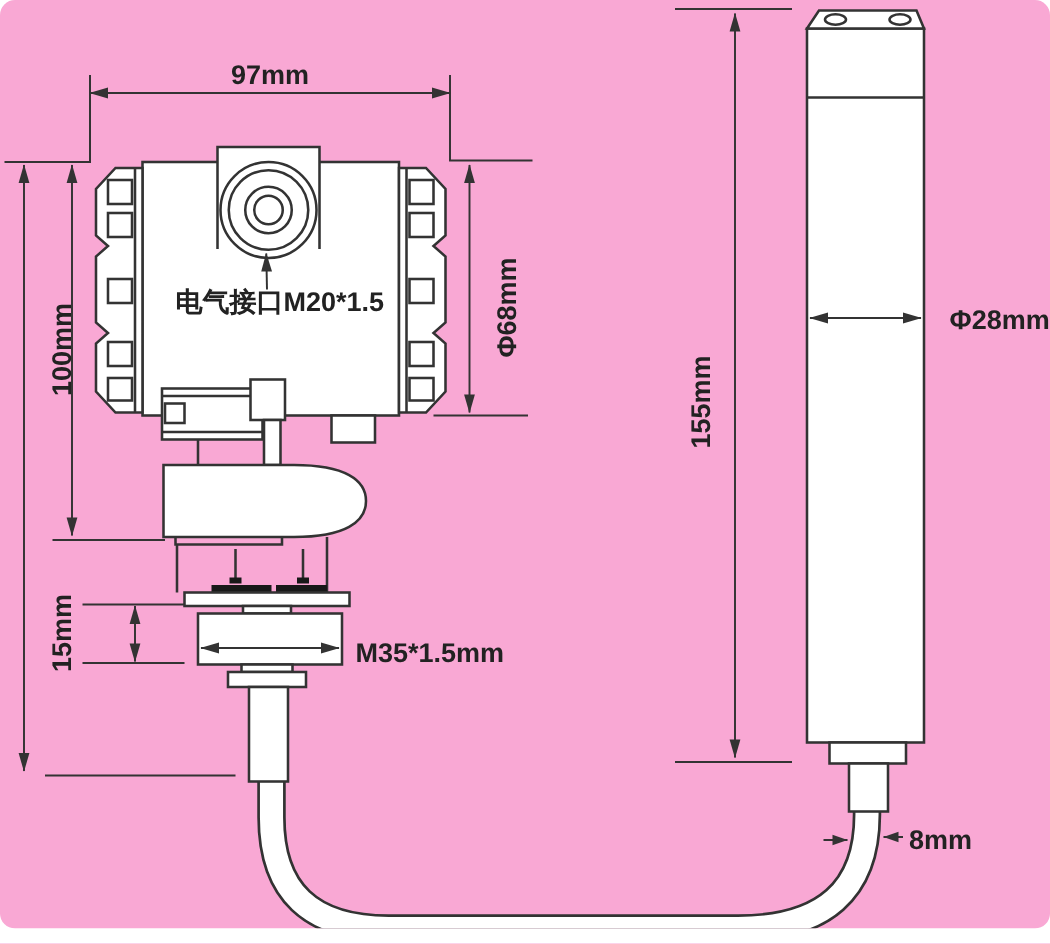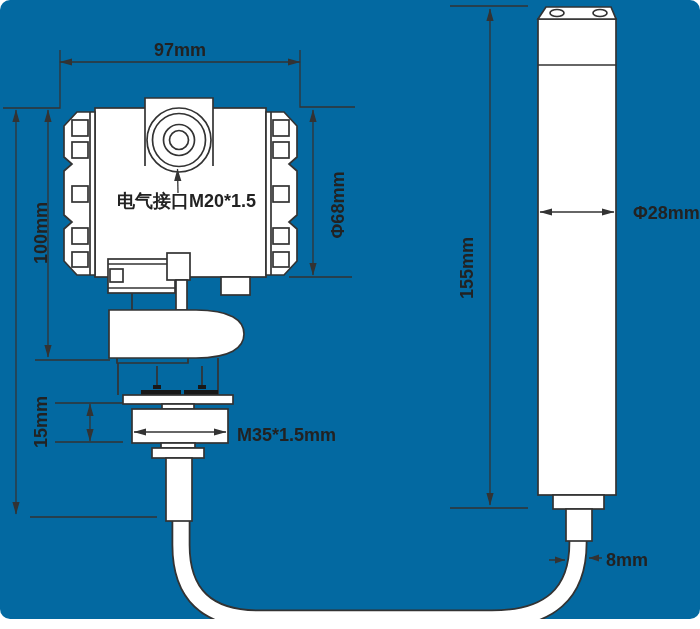--- a/index.html
+++ b/index.html
@@ -1,16 +1,16 @@
 <!DOCTYPE html>
 <html><head>
 <meta charset="utf-8">
 <style>
   html,body{margin:0;padding:0;background:#ffffff;}
-  .stage{width:700px;height:619px;background:#0369a1;position:relative;overflow:hidden;border-radius:10px;}
+  .stage{width:700px;height:619px;background:#f9a8d4;position:relative;overflow:hidden;border-radius:10px;}
   svg{display:block;}
   svg text{
     font-family:"Liberation Sans","DejaVu Sans",sans-serif;
     font-weight:600;
     font-size:18px;
     fill:#222222;
   }
   .part{fill:#ffffff;stroke:#333333;stroke-width:1.7;}
   .partline{fill:none;stroke:#333333;stroke-width:1.7;}
   .dim{fill:none;stroke:#333333;stroke-width:1.3;}

